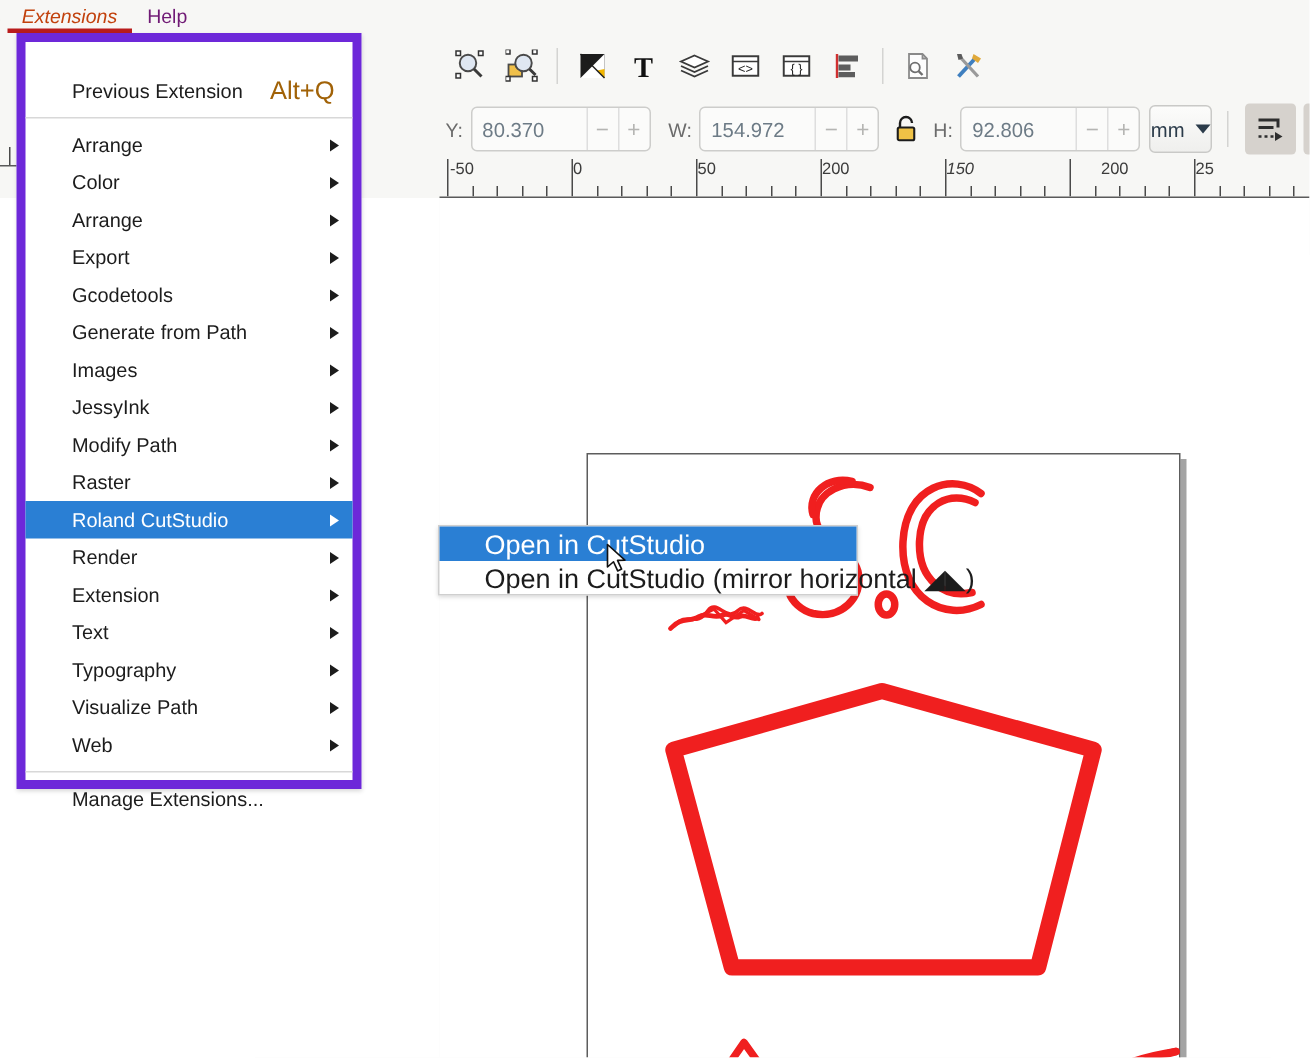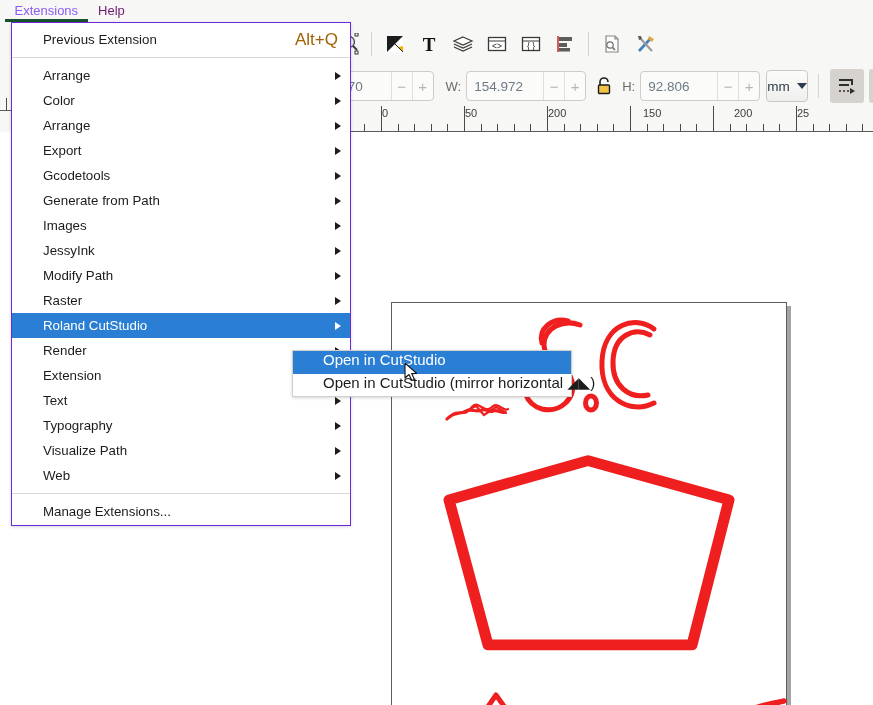--- a/index.html
+++ b/index.html
@@ -30,33 +30,34 @@
     line-height: 18px;
     color: #701a75;
     white-space: nowrap;
   }
   .menubar-item.clipped {
     padding-left: 0; padding-right: 4px;
     margin-left: -6px;
     color: #262626;
   }
   .menubar-item.active {
-    color: #8b5cf6;
-    border-bottom: 3px solid #14532d;
+    color: #c2410c;
+    border-bottom: 3px solid #b91c1c;
+    font-style: italic;
   }
 
   
   .menu-popup {
     position: absolute;
     left: 11px; top: 22px;
-    width: 340px; height: 504px;
+    width: 230px; height: 504px;
     background: #ffffff;
-    border: 1px solid #6d28d9;
+    border: 6px solid #6d28d9;
     box-shadow: 0 1px 3px rgba(0,0,0,0.16);
-    padding: 4px 0 0 0;
+    padding: 20px 0 0 0;
     z-index: 40;
   }
   .menu-row {
     position: relative;
     height: 25px;
     display: flex; align-items: center;
     padding-left: 31px; padding-right: 10px;
     font-size: 13.3px;
     color: #1c1c1c;
     white-space: nowrap;
@@ -88,23 +89,23 @@
     position: absolute;
     left: 292px; top: 350px;
     width: 280px; height: 47px;
     background: #ffffff;
     border: 1px solid #cfcfcf;
     box-shadow: 0 1px 3px rgba(0,0,0,0.16);
     z-index: 60;
   }
   .sub-row {
     height: 23px;
-    display: flex; align-items: flex-start;
+    display: flex; align-items: flex-end;
     padding-left: 30px;
-    font-size: 15px;
+    font-size: 18px;
     color: #1c1c1c;
     white-space: nowrap;
   }
   .sub-row.sel { background: #2a7fd4; color: #ffffff; }
 
   
   .toolbar {
     position: absolute; left: 293px; top: 22px;
     width: 580px; height: 44px;
     background: #f7f7f5;
@@ -453,21 +454,21 @@
       <div class="tick" style="left: 486px; height: 7px;"></div>
       <div class="tick" style="left: 503px; height: 25px;"></div>
       <div class="tick" style="left: 520px; height: 7px;"></div>
       <div class="tick" style="left: 536px; height: 7px;"></div>
       <div class="tick" style="left: 553px; height: 7px;"></div>
       <div class="tick" style="left: 569px; height: 7px;"></div>
       <div class="tlab" style="left: 5px;">-50</div>
       <div class="tlab" style="left: 87px;">0</div>
       <div class="tlab" style="left: 170px;">50</div>
       <div class="tlab" style="left: 253px;">200</div>
-      <div class="tlab" style="left: 348px;">150</div>
+      <div class="tlab" style="left: 336px; font-style: italic;">150</div>
       <div class="tlab" style="left: 439px;">200</div>
       <div class="tlab" style="left: 502px;">25</div>
     </div>
 
   <div class="canvas-left-strip"></div>
   <div class="canvas">
     <div class="page">
       <svg class="art" width="396" height="470" viewBox="0 0 396 470">
 
         <g>

